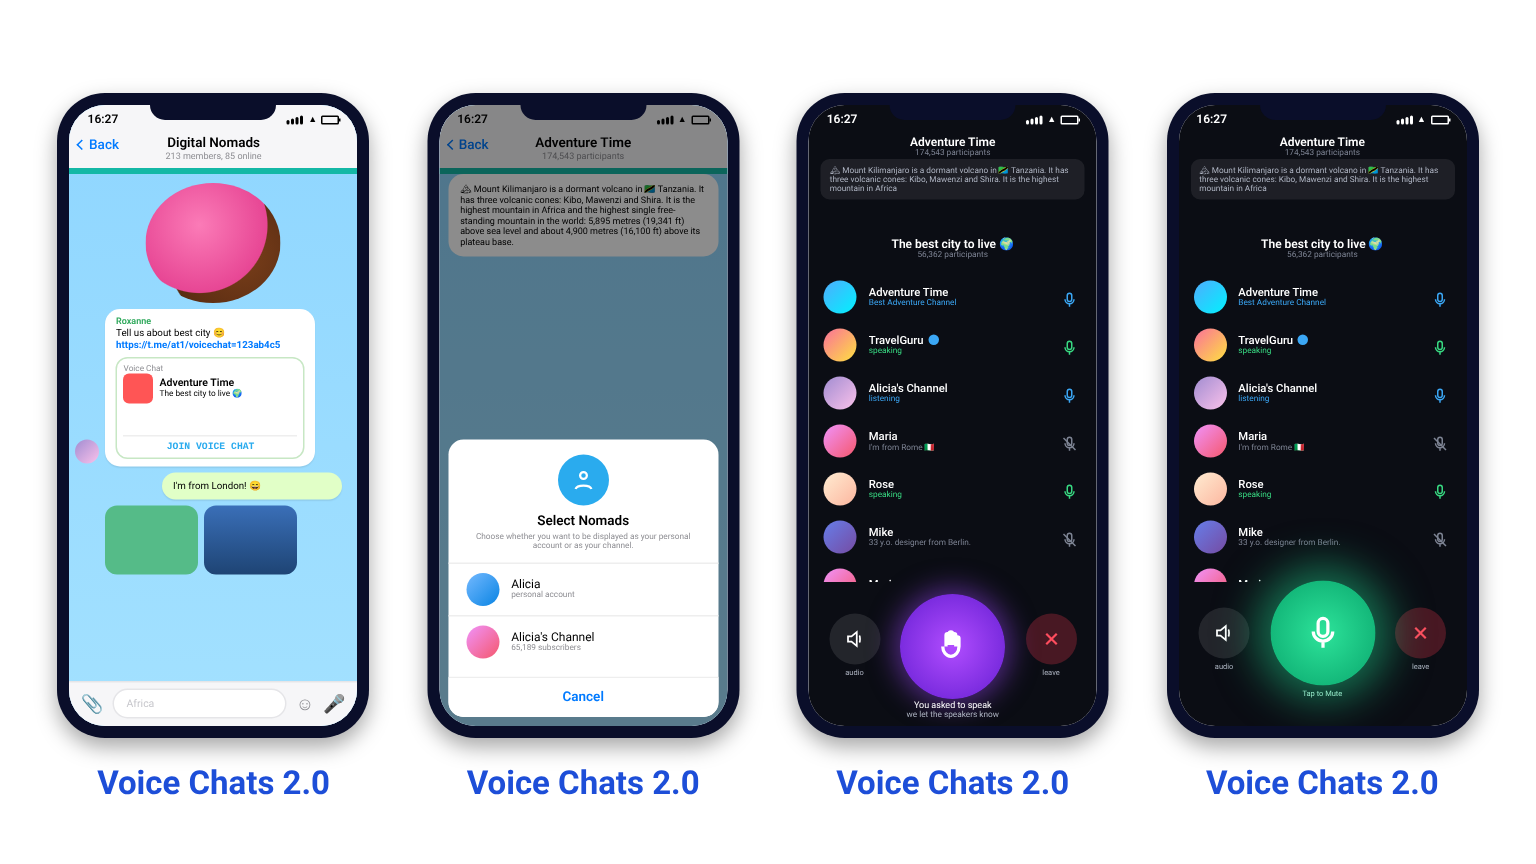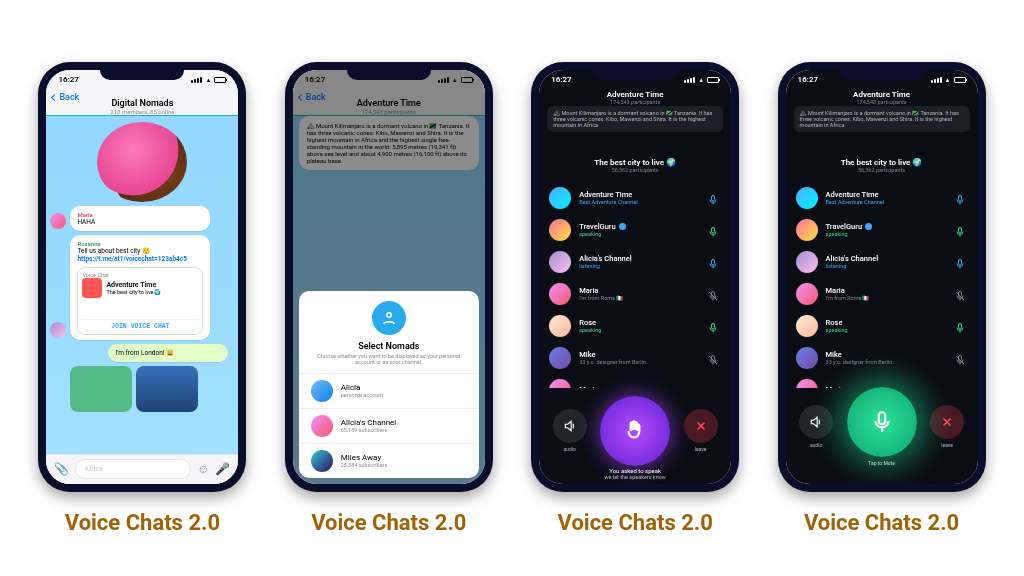--- a/index.html
+++ b/index.html
@@ -21,21 +21,21 @@
   }
   .col {
     display: flex;
     flex-direction: column;
     align-items: center;
   }
   .caption {
     font-size: 22px;
     font-weight: 700;
     margin-top: 18px;
-    color: #a16207;
+    color: #1d4ed8;
   }
   
   .phone {
     width: 208px;
     height: 430px;
     background: #0a0e2a;
     border-radius: 32px;
     padding: 8px;
     position: relative;
     box-shadow: 0 6px 14px rgba(0,0,0,.35);
@@ -85,25 +85,25 @@
   .s1-bg {
     position:absolute; inset:0;
     background: linear-gradient(180deg,#8fd6ff,#a3e1ff);
   }
   .s1-header {
     position: relative;
     background: #f6f6f8;
     height: 46px;
     padding-top: 18px;
     display: flex;
-    align-items: flex-end;
+    align-items: center;
     justify-content: center;
     font-size: 9px;
     z-index:10;
-    border-bottom:1px solid #14b8a6;
+    border-bottom:4px solid #14b8a6;
   }
   .s1-back {
     position: absolute; left: 6px; top: 22px;
     color: #007aff; font-size: 9px; font-weight:500;
   }
   .s1-title { font-weight:600; font-size:9px; line-height:1;}
   .s1-sub { font-size:6px; color:#8e8e93; }
   .s1-body {
     position: absolute;
     top: 46px; bottom: 30px; left:0; right:0;
@@ -298,25 +298,20 @@
           <div class="s1-back"><span class="chev"></span><span>Back</span></div>
           <div style="text-align:center">
             <div class="s1-title">Digital Nomads</div>
             <div class="s1-sub">213 members, 85 online</div>
           </div>
         </div>
         <div class="s1-bg"></div>
         <div class="s1-body">
           <div class="sticker"></div>
           <div class="bubble">
-            <div class="avatar"></div>
-            <div class="sender">Maria</div>
-            <div>HAHA</div>
-          </div>
-          <div class="bubble">
             <div class="avatar" style="background:linear-gradient(135deg,#a18cd1,#fbc2eb)"></div>
             <div class="sender b">Roxanne</div>
             <div>Tell us about best city 😊</div>
             <a>https://t.me/at1/voicechat=123ab4c5</a>
             <div class="vc-card" style="margin-top:4px">
               <div style="font-size:5.5px;color:#8e8e93">Voice Chat</div>
               <div class="vc-card-row">
                 <div class="vc-thumb"></div>
                 <div>
                   <div style="font-weight:600;font-size:7px">Adventure Time</div>
@@ -390,27 +385,21 @@
               <div class="sub">personal account</div>
             </div>
           </div>
           <div class="s2-opt">
             <div class="av" style="background:linear-gradient(135deg,#f093fb,#f5576c)"></div>
             <div>
               <div class="txt">Alicia's Channel</div>
               <div class="sub">65,189 subscribers</div>
             </div>
           </div>
-          <div class="s2-opt">
-            <div class="av" style="background:linear-gradient(135deg,#30cfd0,#330867)"></div>
-            <div>
-              <div class="txt">Miles Away</div>
-              <div class="sub">25,384 subscribers</div>
-            </div>
-          </div>
+          <div class="s2-cancel">Cancel</div>
         </div>
       </div>
     </div>
     <div class="caption">Voice Chats 2.0</div>
   </div>
 
   <div class="col">
     <div class="phone">
       <div class="notch"></div>
       <div class="screen">

